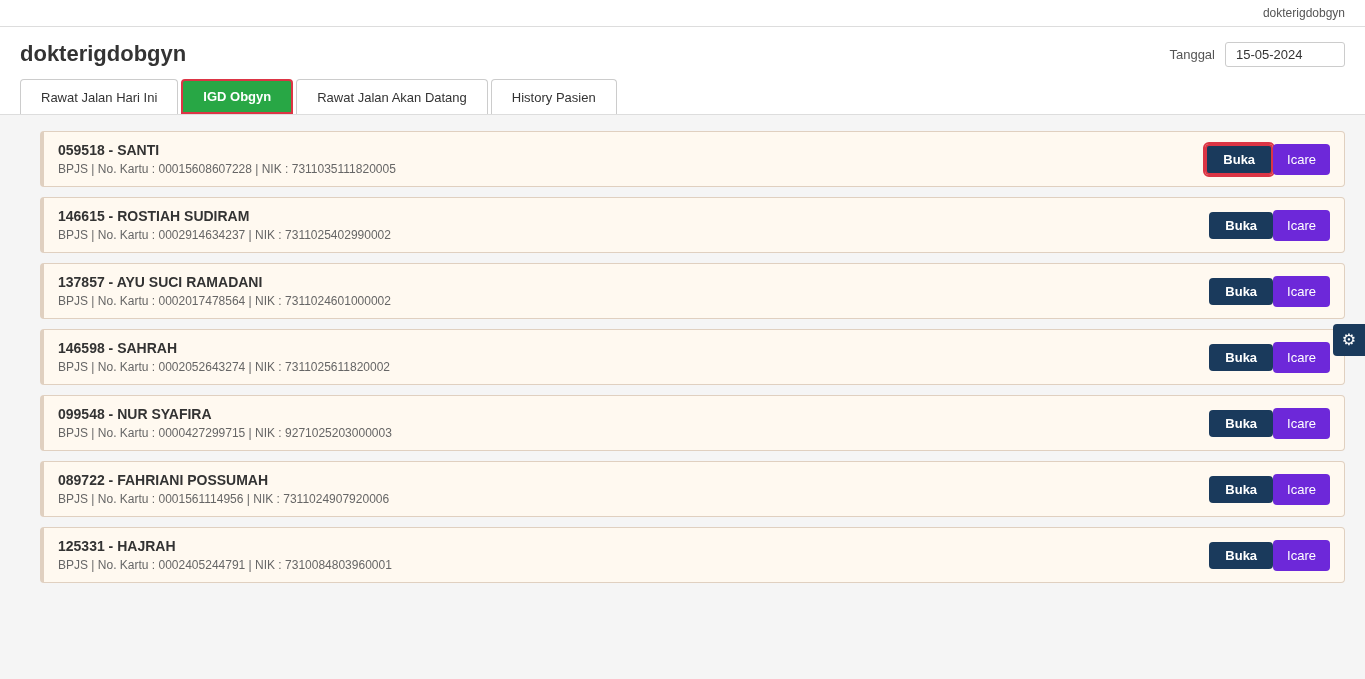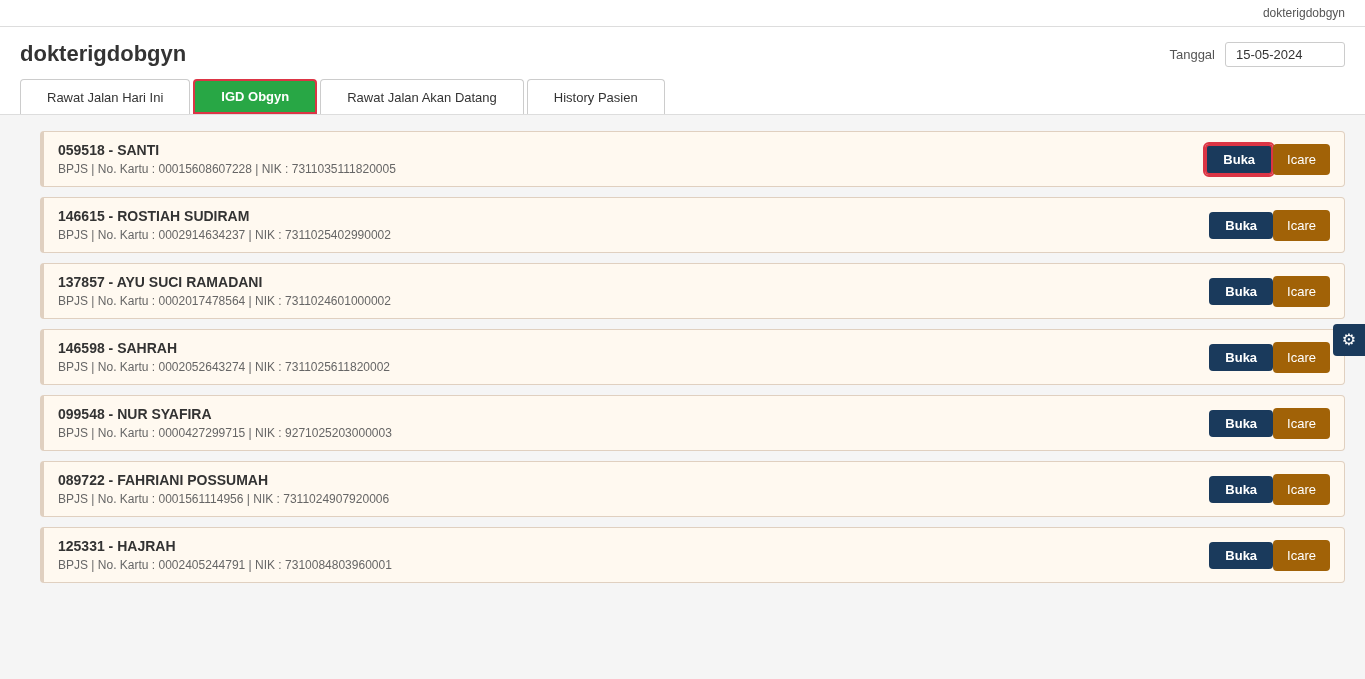--- a/index.html
+++ b/index.html
@@ -49,21 +49,21 @@
       color: #333;
       background: #fff;
       border-radius: 3px;
       width: 120px;
     }
     .tabs {
       display: flex;
       gap: 0;
     }
     .tab-btn {
-      padding: 8px 26px;
+      padding: 8px 20px;
       border: 1px solid #ccc;
       background: #fff;
       cursor: pointer;
       font-size: 13px;
       color: #333;
       border-bottom: none;
       border-radius: 4px 4px 0 0;
       margin-right: 3px;
     }
     .tab-btn.active {
@@ -113,21 +113,21 @@
       border-radius: 4px;
       cursor: pointer;
       font-size: 13px;
       font-weight: bold;
     }
     .btn-buka.highlighted {
       border: 2px solid #dc3545;
       outline: 2px solid #dc3545;
     }
     .btn-icare {
-      background: #a16207;
+      background: #6d28d9;
       color: #fff;
       border: none;
       padding: 8px 14px;
       border-radius: 4px;
       cursor: pointer;
       font-size: 13px;
       text-align: right;
     }
     .settings-btn {
       position: fixed;

